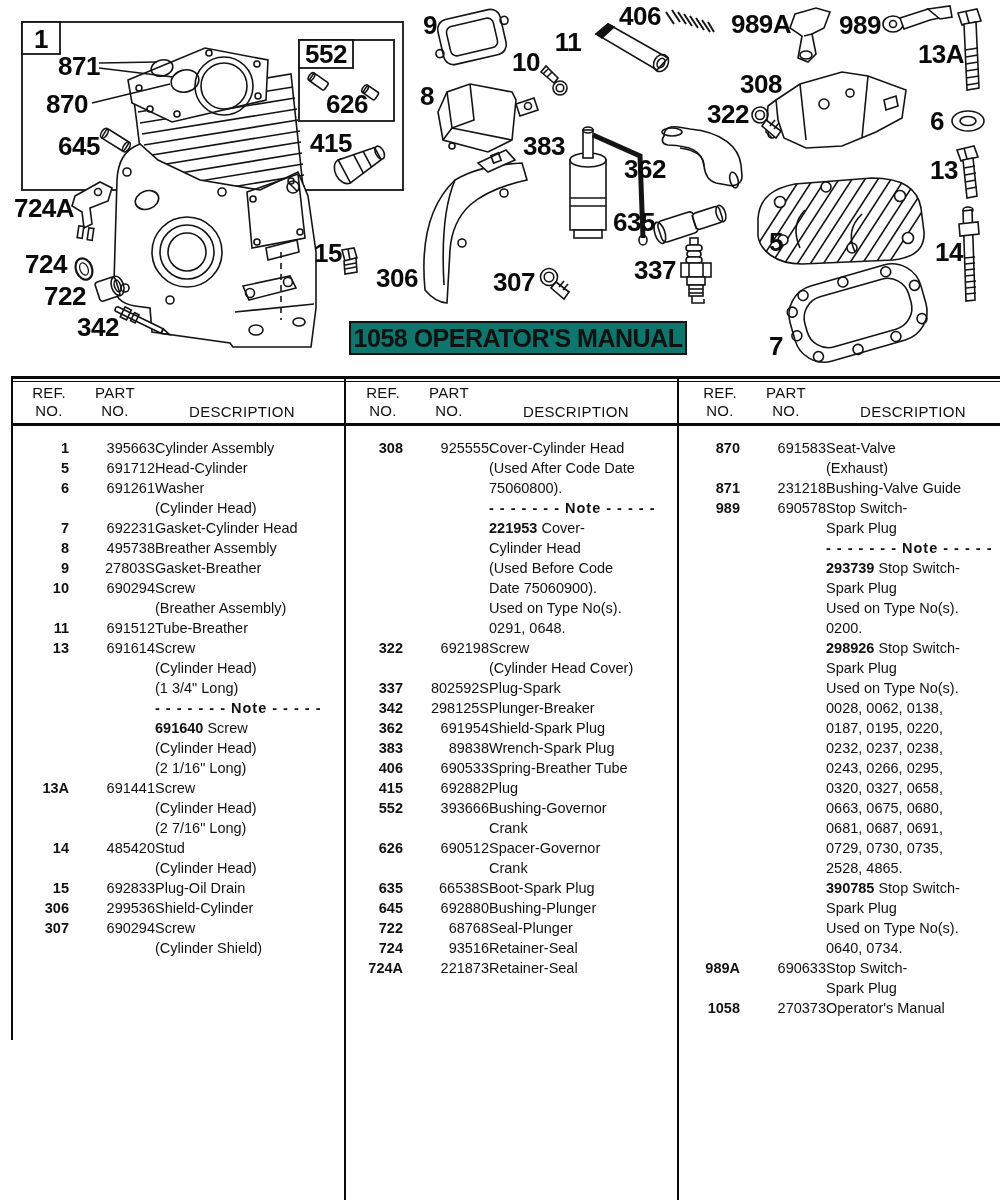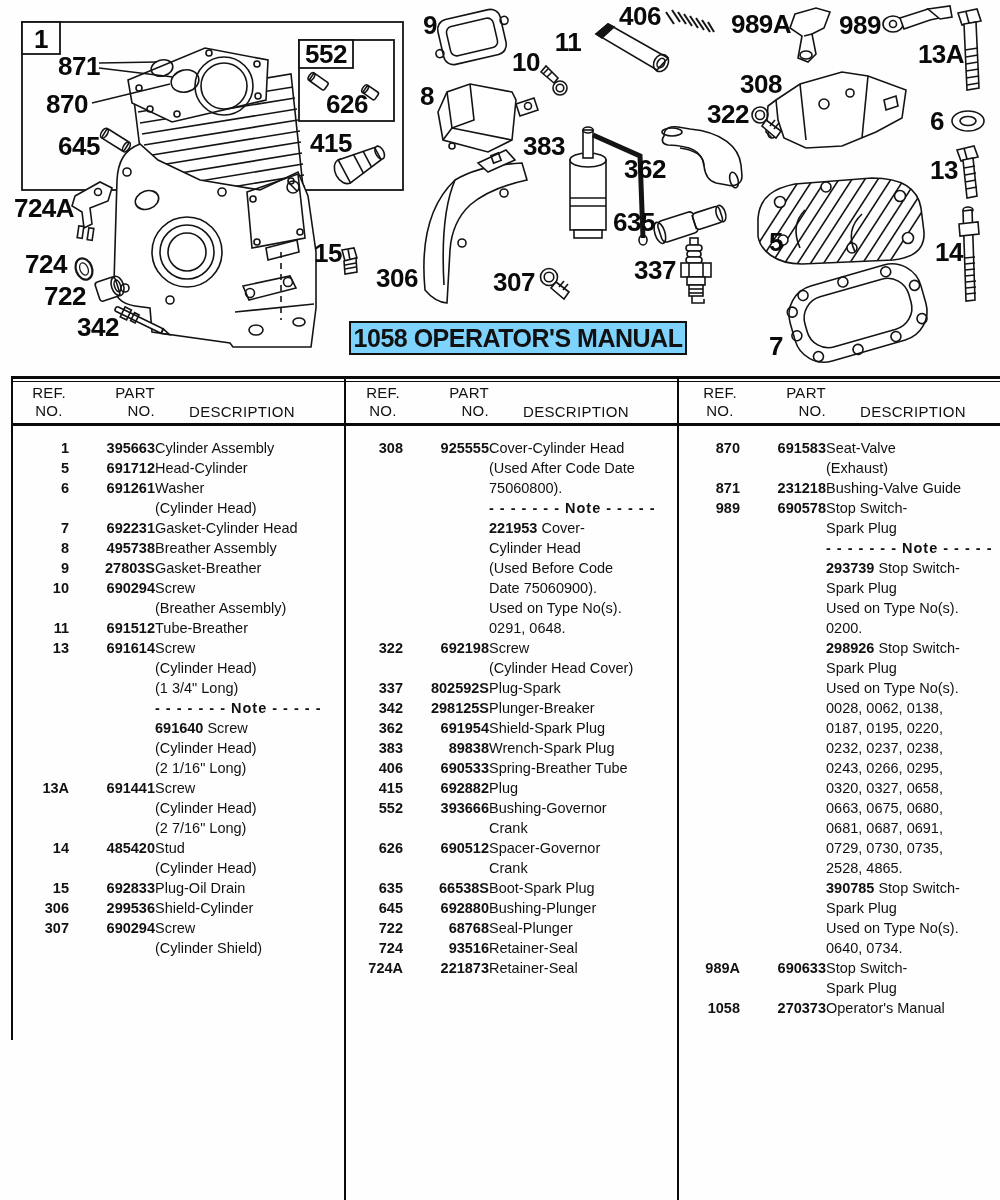--- a/index.html
+++ b/index.html
@@ -4,41 +4,41 @@
 <style>
   html,body{margin:0;padding:0;background:#e8e8e8;}
   .page{position:relative;width:1000px;height:1200px;background:#fefefe;
         font-family:"Liberation Sans",sans-serif;color:#111;overflow:hidden;}
   .diagram{position:absolute;left:0;top:0;width:1000px;height:377px;}
   .diagram svg{position:absolute;left:0;top:0;}
   .callout{position:absolute;transform:translate(-50%,-50%);font-weight:bold;
            font-size:26px;letter-spacing:-0.5px;white-space:nowrap;color:#0a0a0a;}
   .manual-box{position:absolute;left:349px;top:321px;width:334px;height:30px;
               border:2px solid #111;display:flex;align-items:center;justify-content:center;
-              font-weight:bold;font-size:25px;letter-spacing:-0.5px;background:#7dd3fc;}
+              font-weight:bold;font-size:25px;letter-spacing:-0.5px;background:#0f766e;}
   
   .ptable{position:absolute;left:11px;top:377px;width:1000px;height:823px;}
   .rule{position:absolute;background:#0a0a0a;left:0;width:1000px;}
   .rule-top{top:-1px;height:3px;}
   .rule-top2{top:4px;height:1px;}
   .rule-mid{top:46px;height:3px;}
   .vline{position:absolute;top:0;width:2px;background:#0a0a0a;}
   .v-left{left:0;height:663px;}
   .v-sep1{left:333px;height:823px;}
   .v-sep2{left:666px;height:823px;}
   .v-right{left:995px;height:688px;}
   .col{position:absolute;top:0;width:330px;}
   .thead{position:relative;height:49px;font-size:15px;letter-spacing:.3px;}
   .h-ref{position:absolute;left:6px;top:7px;width:60px;text-align:center;line-height:18px;}
-  .h-part{position:absolute;left:62px;top:7px;width:80px;text-align:right;line-height:18px;}
+  .h-part{position:absolute;left:62px;top:7px;width:80px;text-align:center;line-height:18px;}
   .h-desc{position:absolute;left:176px;top:26px;}
   .rows{padding-top:12px;font-size:14.5px;line-height:20px;}
   .prow{display:flex;align-items:flex-start;}
   .pref{width:56px;text-align:right;font-weight:bold;flex:none;}
-  .ppart{width:86px;text-align:right;font-weight:bold;flex:none;}
+  .ppart{width:86px;text-align:right;font-weight:normal;flex:none;}
   .pdesc{margin-left:0;}
   .dline.note{font-weight:bold;letter-spacing:1px;}
 </style>
 </head>
 <body>
 
 <div class="page">
 
   <div class="diagram">
     <svg width="1000" height="377" viewBox="0 0 1000 377" fill="none" stroke="#141414" stroke-width="1.6">

